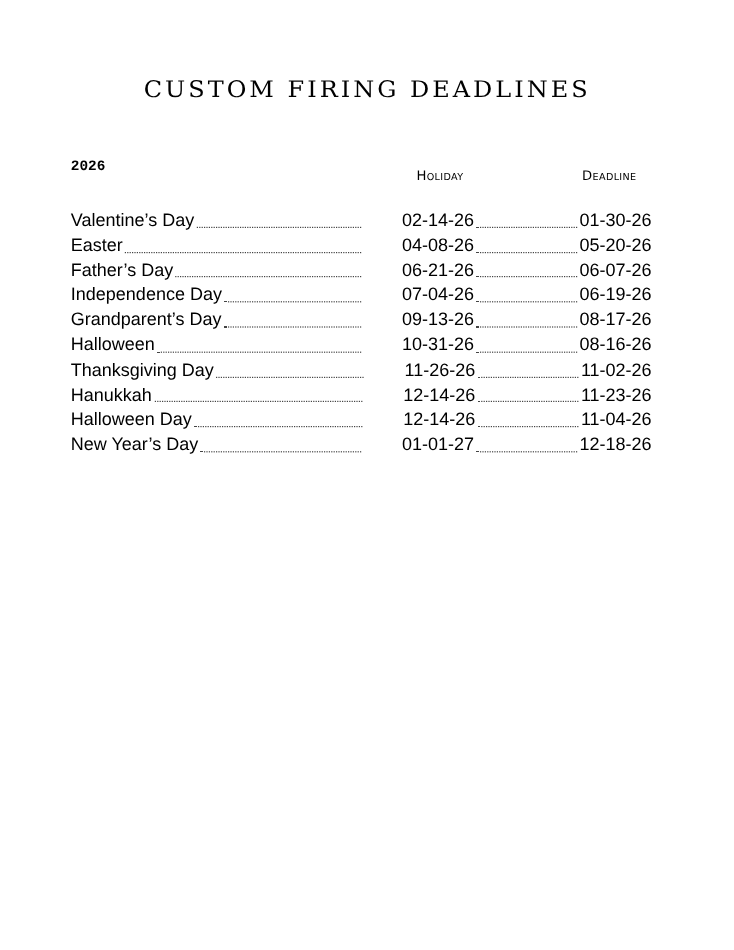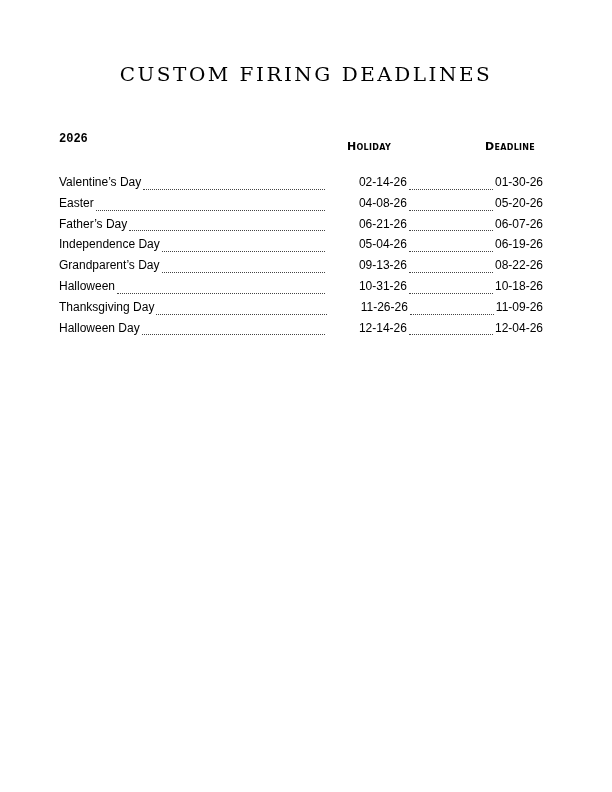--- a/index.html
+++ b/index.html
@@ -8,29 +8,29 @@
       position: absolute; left: 0; top: 62px; width: 612px; text-align: center;
       font-family: "DejaVu Serif", serif; font-size: 20px; letter-spacing: 2.5px;
       font-weight: normal; transform: scaleY(0.95);
     }
     .year {
       position: absolute; left: 59px; top: 132px;
       font-family: Liberation Mono, monospace; font-weight: bold; font-size: 12px;
     }
     .col-head {
       position: absolute; top: 140px;
-      font-family: "DejaVu Sans", sans-serif; font-weight: bold; font-size: 11px;
+      font-family: "DejaVu Sans", sans-serif; font-weight: normal; font-size: 11px;
       font-variant: small-caps; letter-spacing: 0.3px;
     }
     .col-head.holiday { left: 347px; }
     .col-head.deadline { left: 485px; }
     .rows { position: absolute; left: 59px; top: 175px; width: 484px; }
     .row {
       height: 20.8px; display: flex; align-items: baseline;
-      font-family: "Liberation Sans", sans-serif; font-size: 12px;
+      font-family: "Liberation Sans", sans-serif; font-size: 15px;
     }
     .name { white-space: nowrap; }
     .leader2 { flex: 1 1 auto; border-bottom: 1px dotted #444; height: 0; margin: 0 2px; align-self: flex-end; margin-bottom: 6px; }
     .hdate { white-space: nowrap; margin-left: 32px; }
     .ddate { white-space: nowrap; }
   </style>
 </head>
 <body>
 
 <div class="title">CUSTOM FIRING DEADLINES</div>
@@ -56,45 +56,59 @@
   <div class="row">
       <span class="name">Father’s Day</span>
       <span class="leader2"></span>
       <span class="hdate">06-21-26</span>
       <span class="leader2" style="flex:0 0 84px"></span>
       <span class="ddate">06-07-26</span>
     </div>
   <div class="row">
       <span class="name">Independence Day</span>
       <span class="leader2"></span>
-      <span class="hdate">05-04-26</span>
+      <span class="hdate">07-04-26</span>
       <span class="leader2" style="flex:0 0 84px"></span>
       <span class="ddate">06-19-26</span>
     </div>
   <div class="row">
       <span class="name">Grandparent’s Day</span>
       <span class="leader2"></span>
       <span class="hdate">09-13-26</span>
       <span class="leader2" style="flex:0 0 84px"></span>
-      <span class="ddate">08-22-26</span>
+      <span class="ddate">08-17-26</span>
     </div>
   <div class="row">
       <span class="name">Halloween</span>
       <span class="leader2"></span>
       <span class="hdate">10-31-26</span>
       <span class="leader2" style="flex:0 0 84px"></span>
-      <span class="ddate">10-18-26</span>
+      <span class="ddate">08-16-26</span>
     </div>
   <div class="row">
       <span class="name">Thanksgiving Day</span>
       <span class="leader2"></span>
       <span class="hdate">11-26-26</span>
       <span class="leader2" style="flex:0 0 84px"></span>
-      <span class="ddate">11-09-26</span>
+      <span class="ddate">11-02-26</span>
+    </div>
+  <div class="row">
+      <span class="name">Hanukkah</span>
+      <span class="leader2"></span>
+      <span class="hdate">12-14-26</span>
+      <span class="leader2" style="flex:0 0 84px"></span>
+      <span class="ddate">11-23-26</span>
     </div>
   <div class="row">
       <span class="name">Halloween Day</span>
       <span class="leader2"></span>
       <span class="hdate">12-14-26</span>
       <span class="leader2" style="flex:0 0 84px"></span>
-      <span class="ddate">12-04-26</span>
+      <span class="ddate">11-04-26</span>
+    </div>
+  <div class="row">
+      <span class="name">New Year’s Day</span>
+      <span class="leader2"></span>
+      <span class="hdate">01-01-27</span>
+      <span class="leader2" style="flex:0 0 84px"></span>
+      <span class="ddate">12-18-26</span>
     </div>
 </div>
 
 </body></html>

